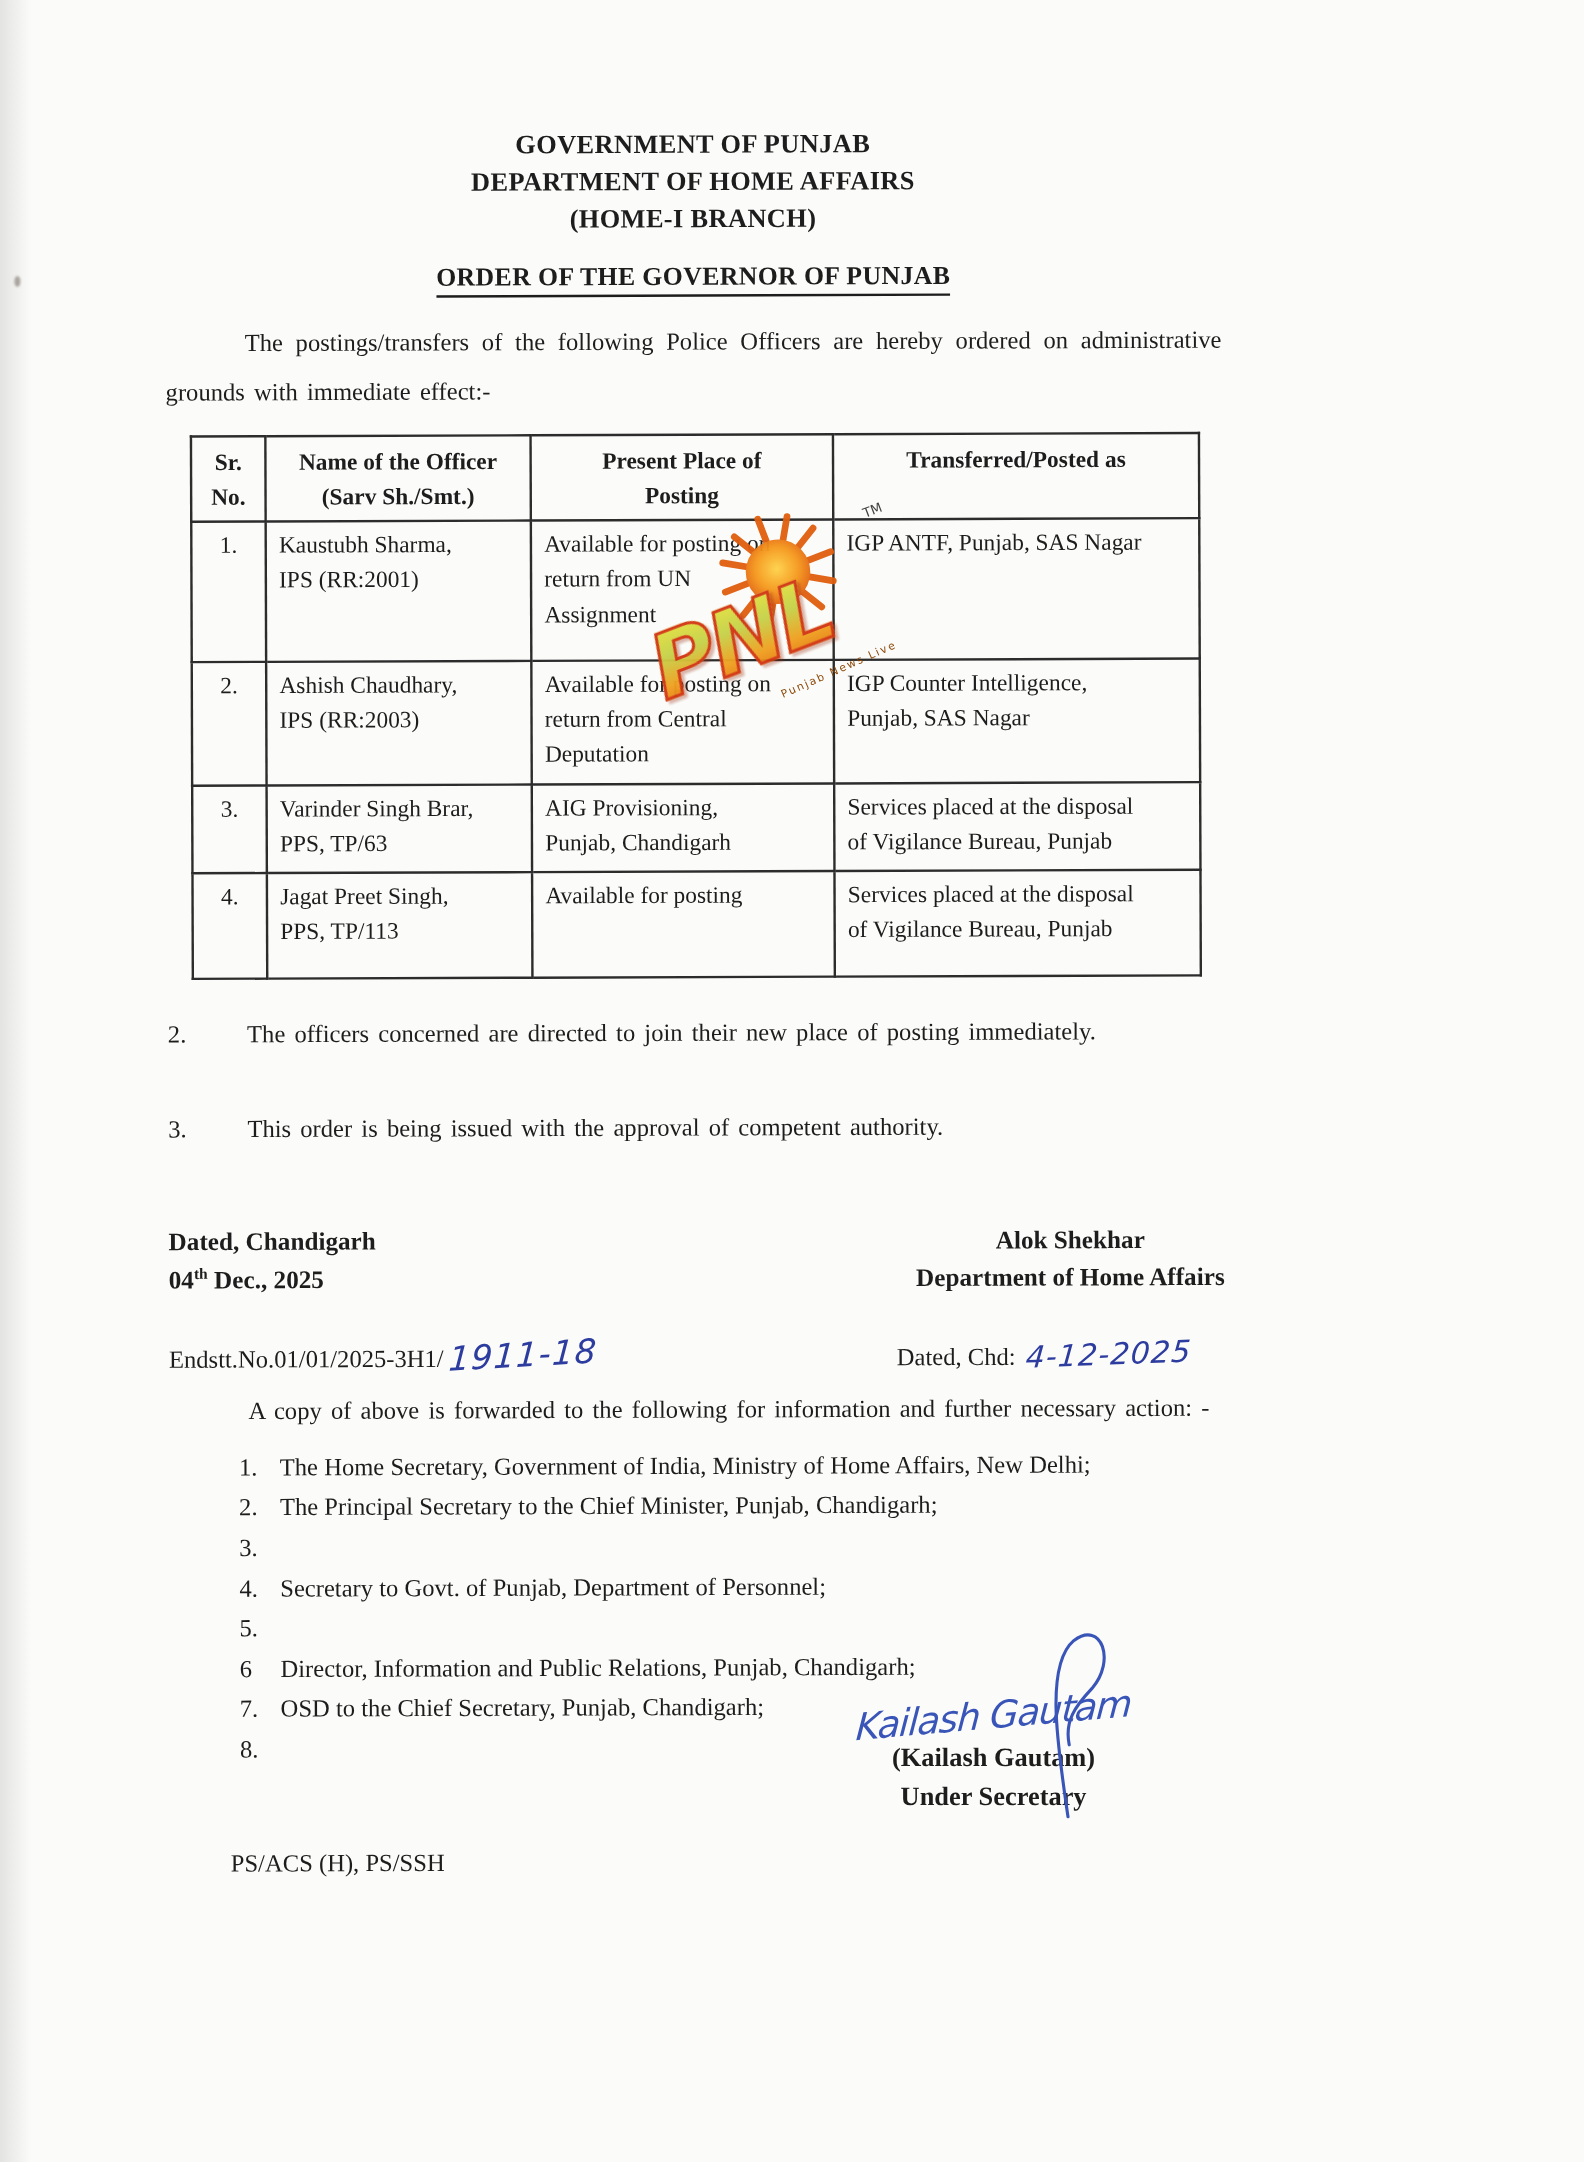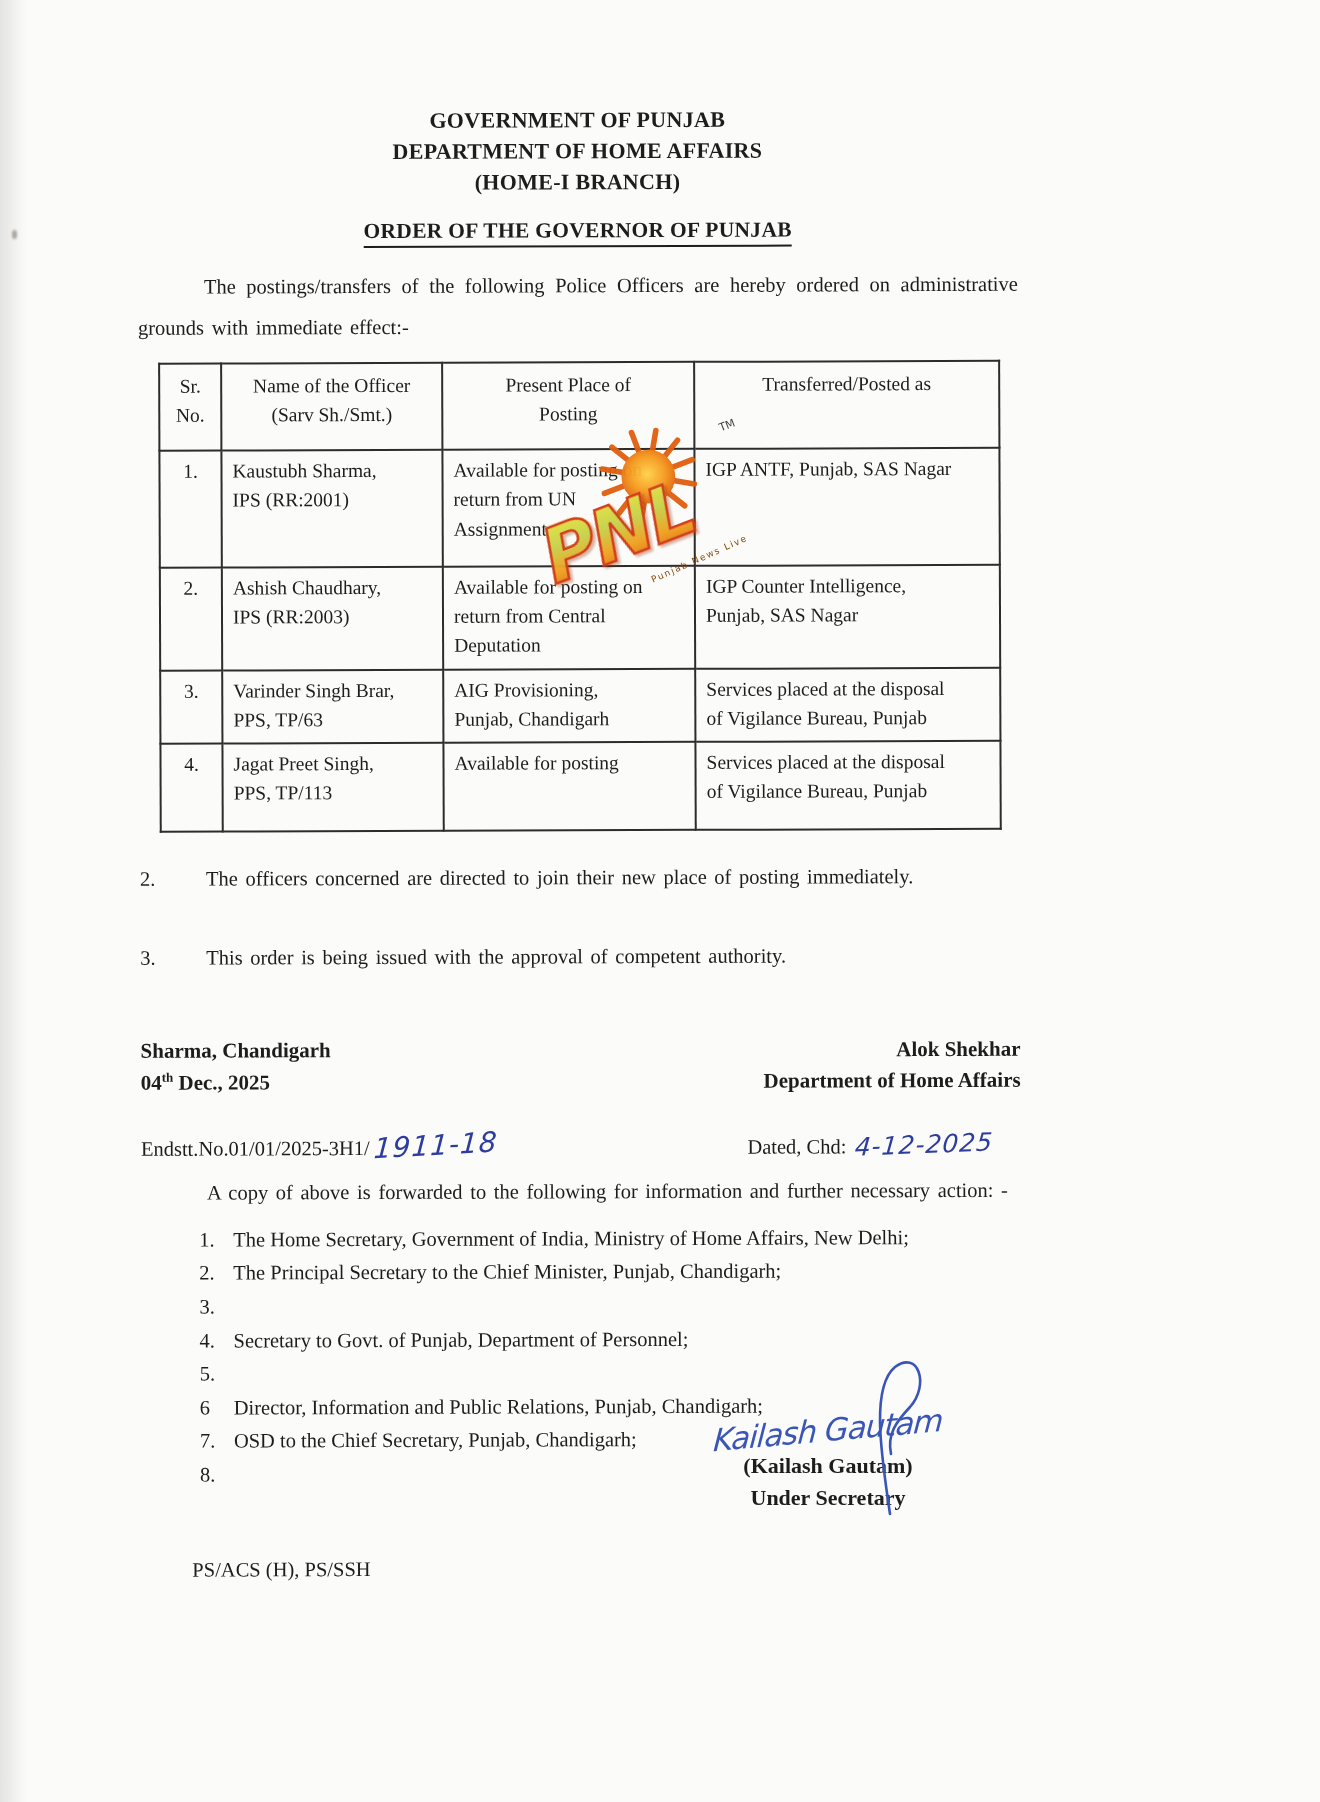--- a/index.html
+++ b/index.html
@@ -33,32 +33,32 @@
   }
   .para { font-size:20.5px; line-height:2.0; text-align:justify; margin:0; word-spacing:2.5px; }
   .intro-para { margin-top:18px; text-indent:66px; }
   .pnum { display:inline-block; width:66px; }
 
   table.transfer-table { border-collapse:collapse; margin:14px 0 0 20px; width:840px; table-layout:fixed; }
   .transfer-table th, .transfer-table td {
     border:2px solid #2c2c2c; vertical-align:top;
     padding:5px 10px 8px; font-size:19.5px; line-height:1.5; white-space:pre-line;
   }
-  .transfer-table th { font-weight:normal; text-align:center; padding-top:7px; padding-bottom:20px; }
+  .transfer-table th { font-weight:bold; text-align:center; padding-top:7px; padding-bottom:4px; }
   .transfer-table th.col-name { text-align:center; }
   .transfer-table td.cell-sr { text-align:center; }
   .transfer-table tr.row-pad td { padding-bottom:22px; }
 
   .para2 { margin-top:26px; }
   .para3 { margin-top:38px; text-align:left; }
 
   .sig-row { display:flex; justify-content:space-between; align-items:flex-end; margin-top:56px; font-weight:bold; font-size:21px; }
   .dateline { line-height:1.55; }
   .dateline sup { font-size:13px; }
-  .signatory { text-align:right; line-height:1.5; }
+  .signatory { text-align:center; line-height:1.5; }
 
   .endstt-row { display:flex; justify-content:space-between; align-items:baseline; margin-top:30px; font-size:20.5px; }
   .endstt-right { padding-right:28px; }
   .handwritten { font-family:"DejaVu Sans", sans-serif; font-style:italic; color:#2d3c9f; }
   .hw-number { display:inline-block; font-size:28px; transform:rotate(-3deg) skewX(-7deg); margin-left:4px; letter-spacing:1px; }
   .hw-date { display:inline-block; font-size:25px; transform:rotate(-2deg) skewX(-7deg); margin-left:8px; letter-spacing:1px; }
 
   .copy-para { margin-top:12px; text-indent:66px; line-height:1.8; }
   .recipients { margin-top:12px; margin-left:58px; font-size:20.5px; }
   .recipient-row { display:flex; line-height:1.64; }
@@ -166,21 +166,21 @@
         </tr>
       </tbody>
   </table>
 
   <p class="para para2"><span class="pnum">2.</span><span>The officers concerned are directed to join their new place of posting immediately.</span></p>
 
   <p class="para para3"><span class="pnum">3.</span><span>This order is being issued with the approval of competent authority.</span></p>
 
   <div class="sig-row">
     <div class="dateline">
-      <div>Sharma, Chandigarh</div>
+      <div>Dated, Chandigarh</div>
       <div><span>04</span><sup>th</sup><span> Dec., 2025</span></div>
     </div>
     <div class="signatory">
       <div>Alok Shekhar</div>
       <div>Department of Home Affairs</div>
     </div>
   </div>
 
   <div class="endstt-row">
     <div>

